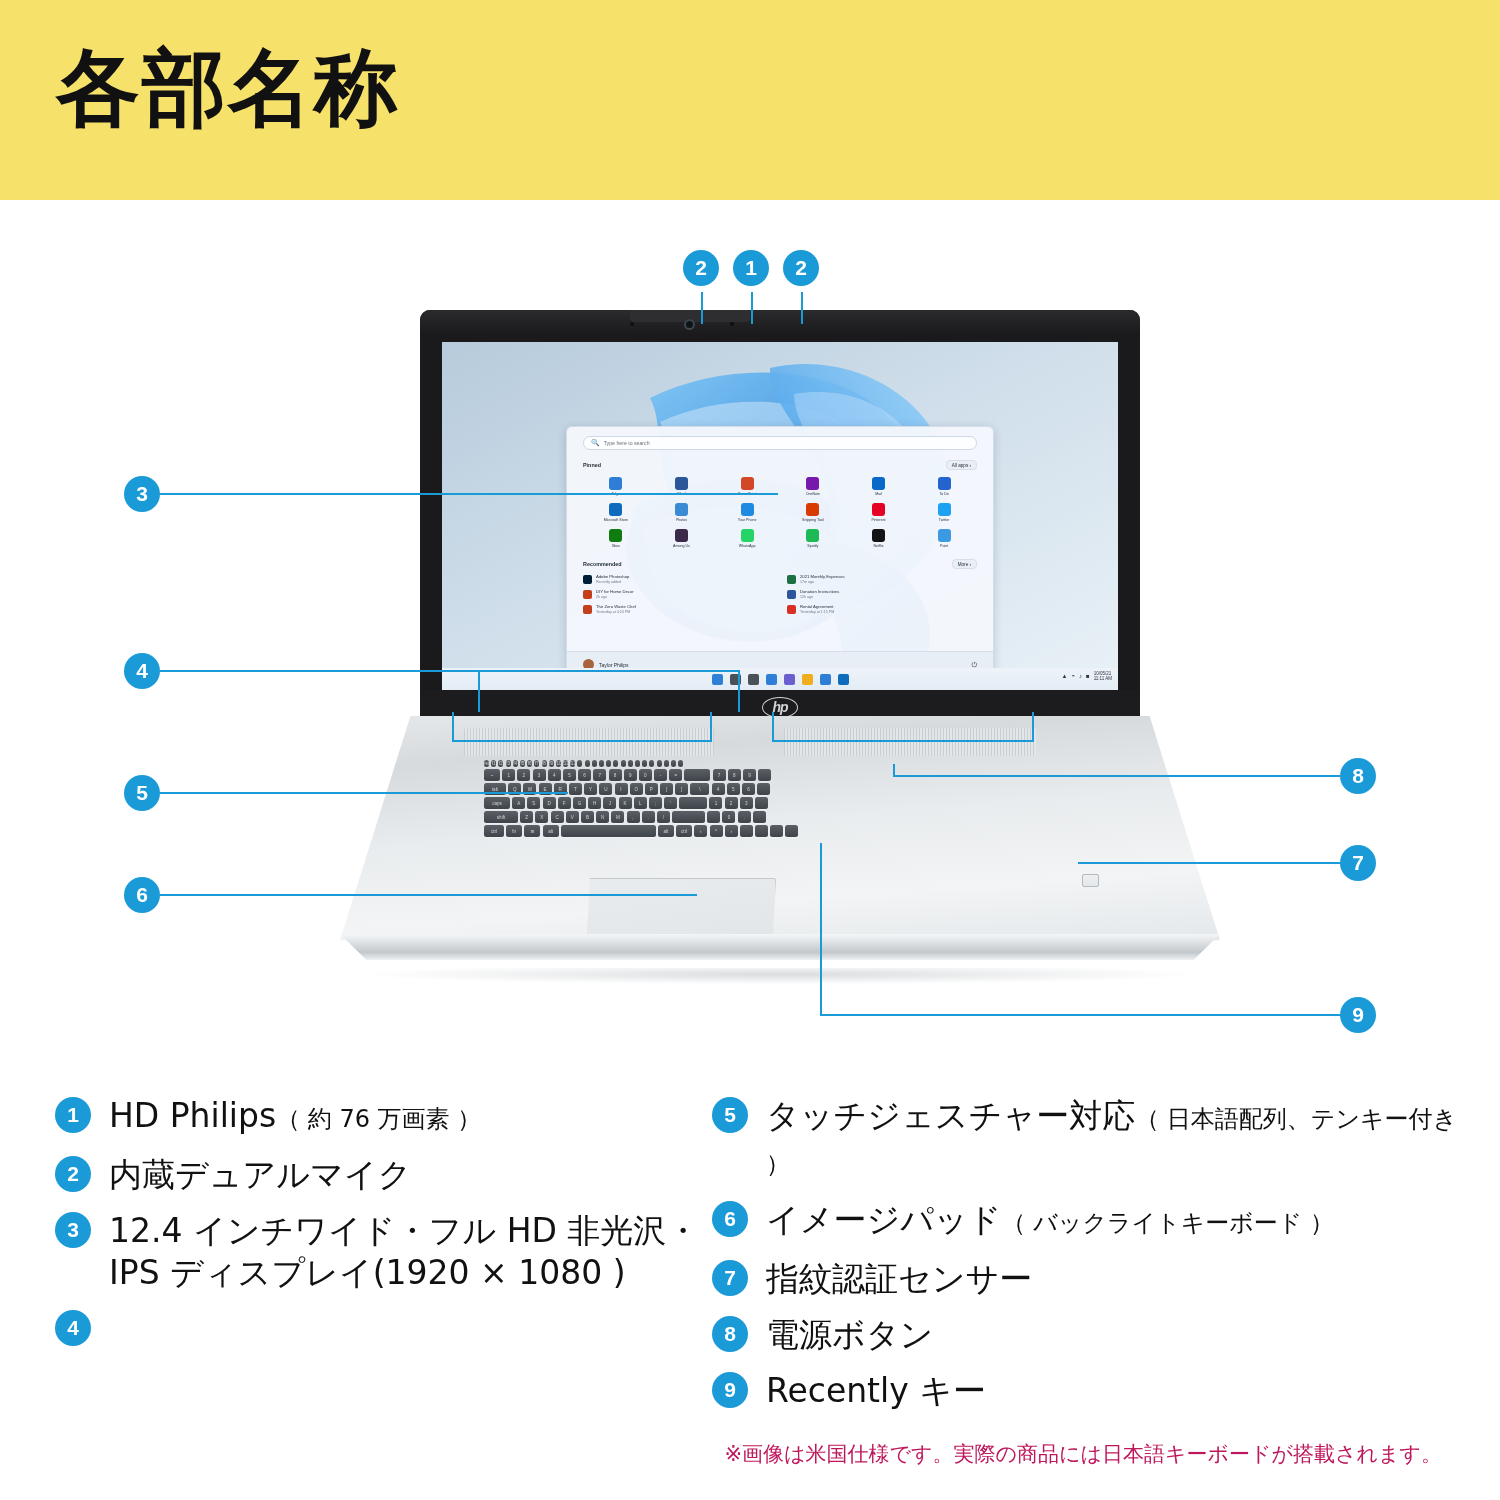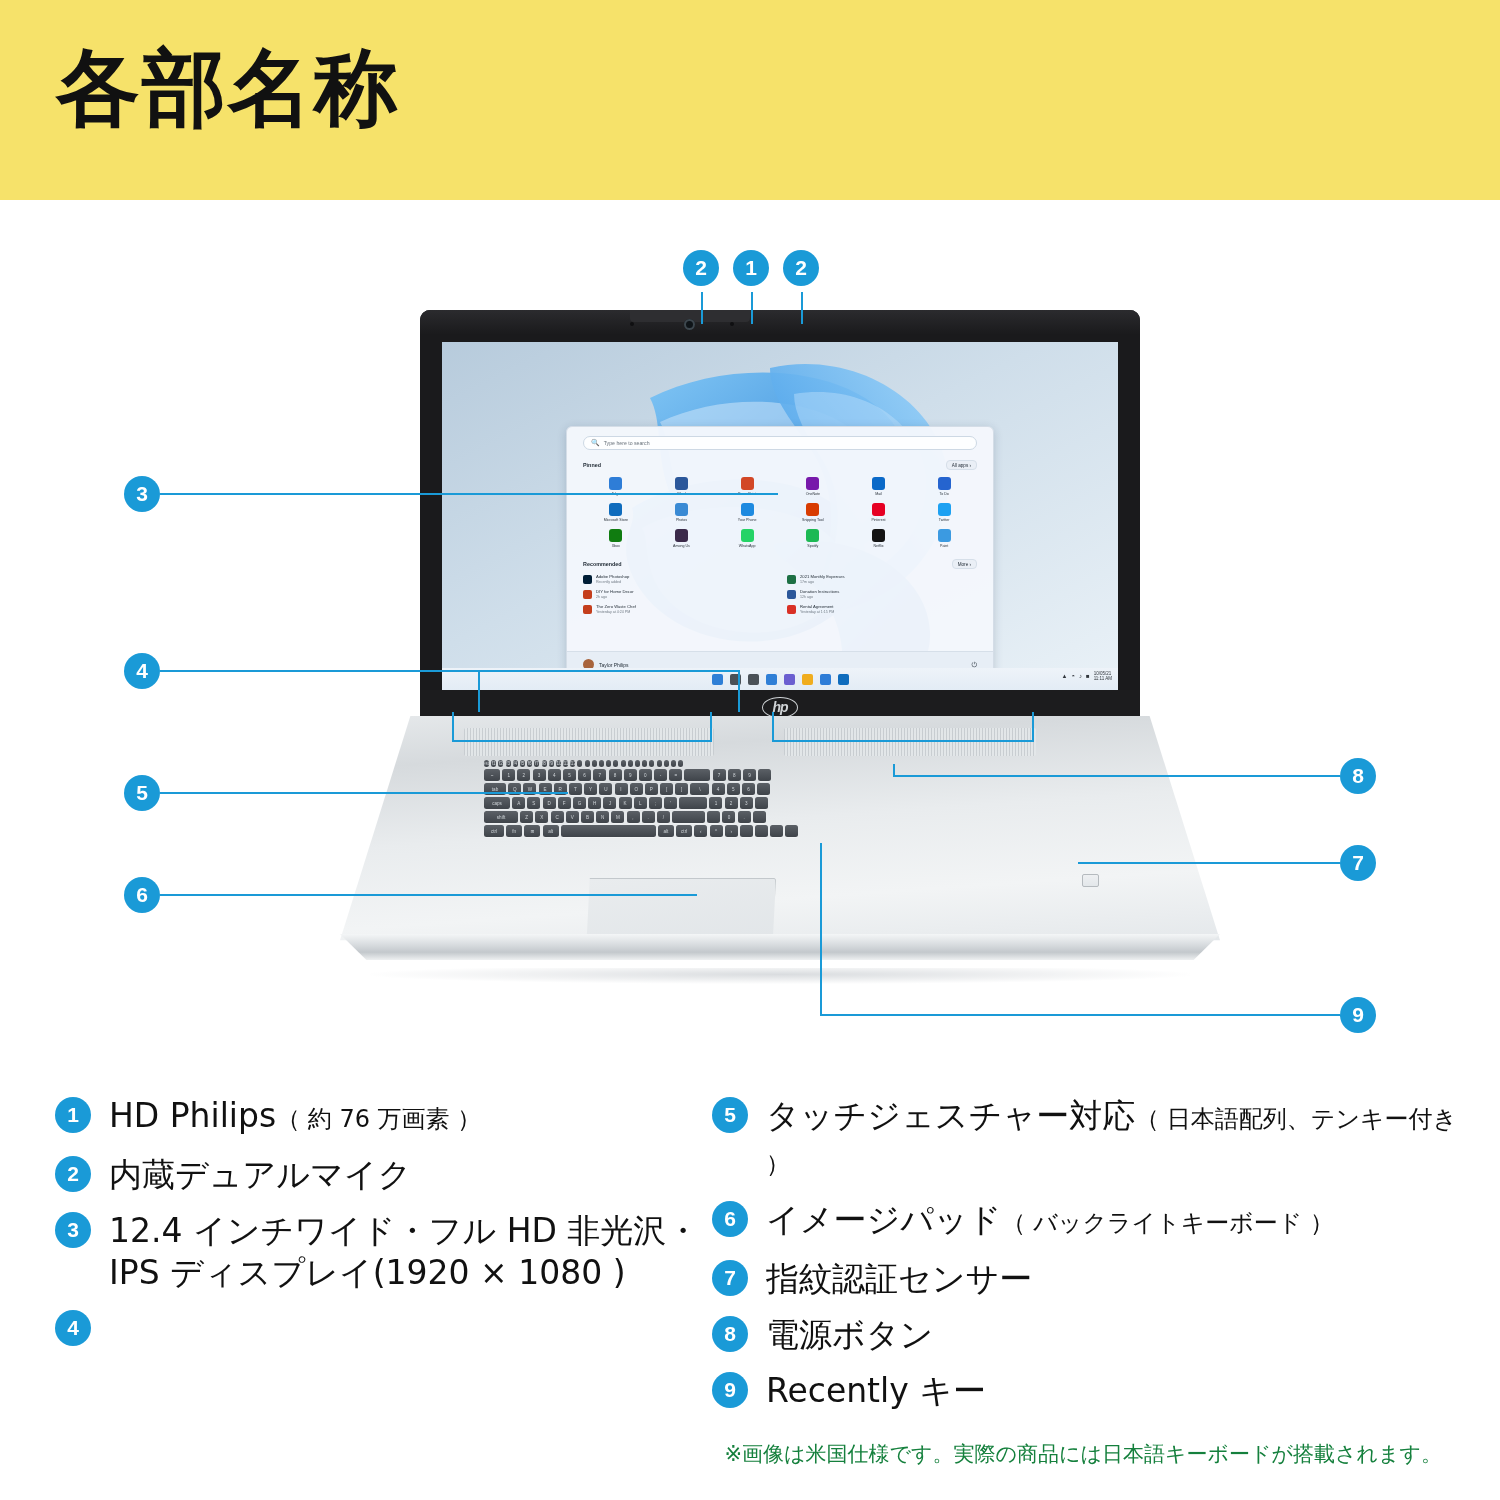--- a/index.html
+++ b/index.html
@@ -158,21 +158,21 @@
   }
   .legend-text {
     margin-left: 18px; color: #111111; font-size: 33px; line-height: 42px;
     font-family: "DejaVu Sans", "Liberation Sans", sans-serif;
   }
   .legend-text .sub { font-size: 24px; }
   .legend-text .line2 { display: block; }
 
   .footnote {
     position: absolute; right: 58px; top: 1440px;
-    font-size: 21px; color: #15803d;
+    font-size: 21px; color: #be185d;
     font-family: "DejaVu Sans", "Liberation Sans", sans-serif;
   }
 </style>
 </head>
 <body>
 
 <div id="root">
 
   <div class="banner">
     <div class="banner-title">各部名称</div>

